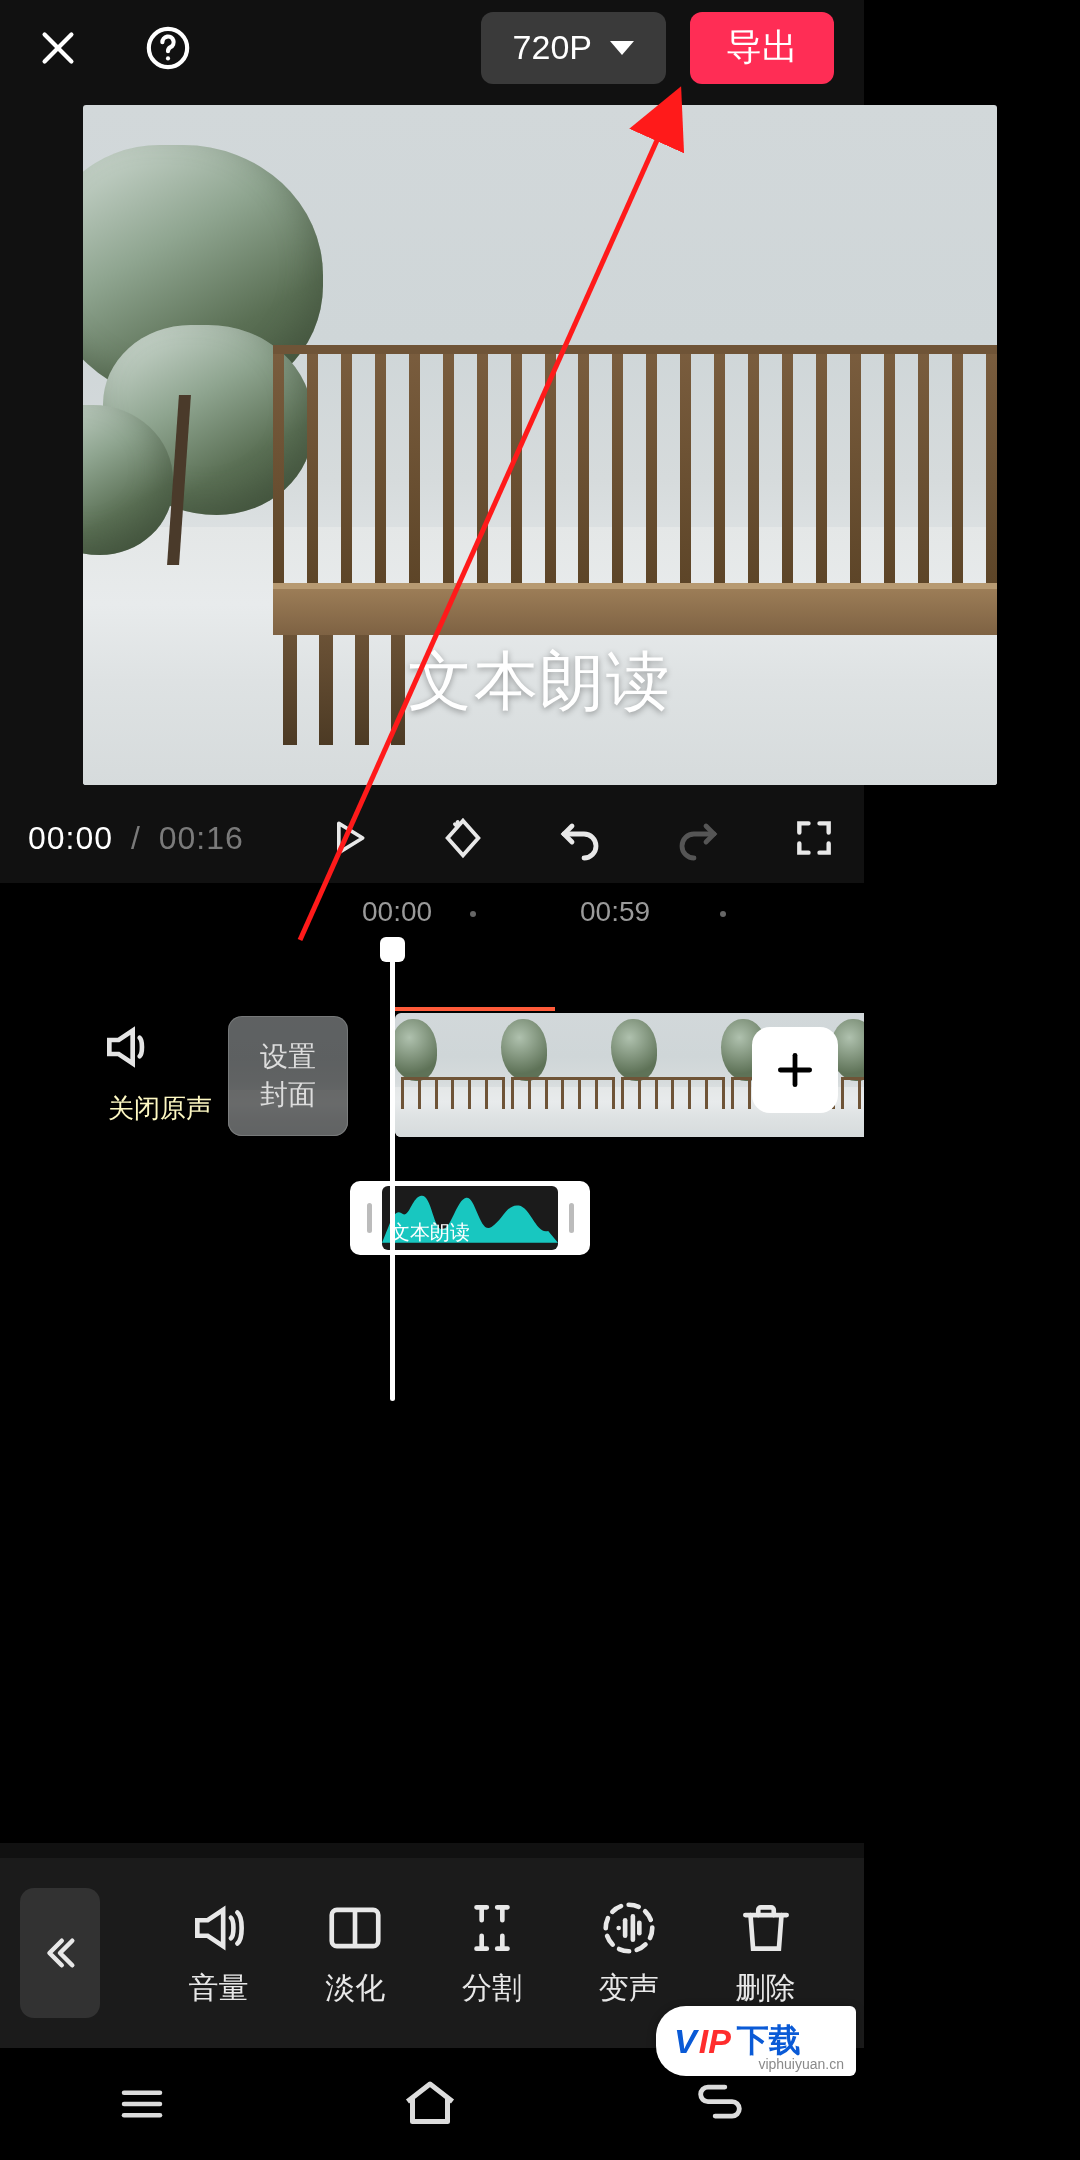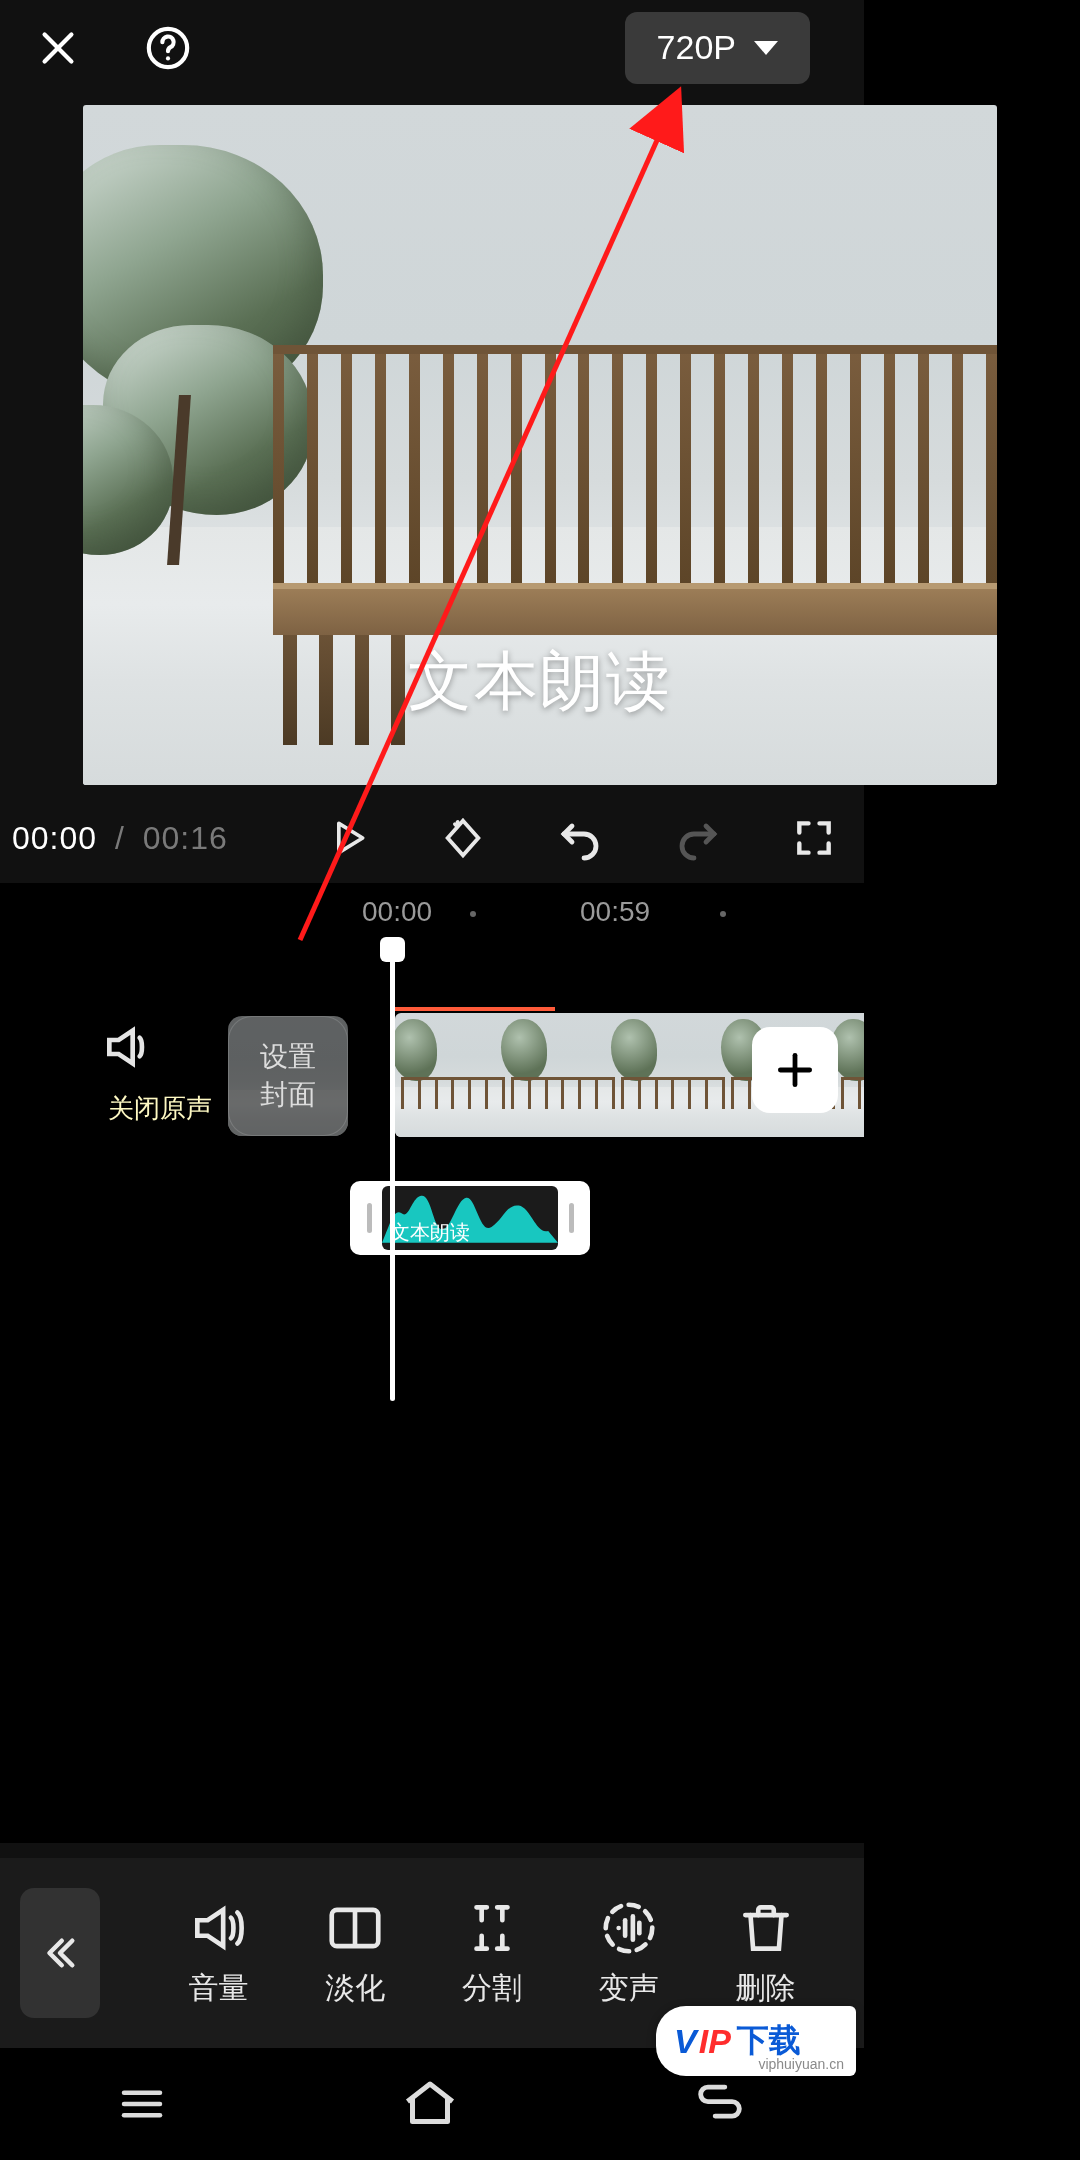--- a/index.html
+++ b/index.html
@@ -30,42 +30,42 @@
   .pier { position:absolute; left:190px; right:0; bottom:150px; height:230px; }
   .deck { position:absolute; left:0; right:0; bottom:0; height:52px; background:linear-gradient(180deg,#9c7d57 0%,#7e6243 100%); border-top:6px solid #b79a72; }
   .rail { position:absolute; left:0; right:0; top:-60px; height:64px; border-top:9px solid #6f5437; }
   .posts { position:absolute; left:0; right:0; bottom:52px; top:-56px; display:flex; justify-content:space-between; }
   .posts span{ width:11px; background:linear-gradient(180deg,#7a5d3e,#5d4528); }
   .piles { position:absolute; left:200px; width:140px; bottom:40px; height:110px; display:flex; gap:22px; }
   .piles span{ width:14px; background:linear-gradient(180deg,#6b5236,#4c3a24); }
   .caption { position:absolute; left:0; right:0; bottom:60px; text-align:center; font-size:64px; color:#fff; font-weight:500; text-shadow:0 2px 6px rgba(0,0,0,.35); letter-spacing:2px; }
 
   
-  .playrow { height:90px; display:flex; align-items:center; padding:0 28px 0 12px; background:#111; margin-top:8px; }
+  .playrow { height:90px; display:flex; align-items:center; padding:0 28px 0 28px; background:#111; margin-top:8px; }
   .time { font-size:32px; letter-spacing:1px; }
   .time .cur{ color:#fff; } .time .sep{ color:#7a7a7a; margin:0 8px;} .time .tot{ color:#7a7a7a; }
   .playrow .grow { flex:1; }
   .play-icons { display:flex; align-items:center; gap:70px; }
   .ctrl { color:#e8e8e8; }
   .ctrl.disabled { color:#555; }
 
   
   .timeline { position:relative; height:960px; background:#000; }
   .ruler { height:58px; display:flex; align-items:center; color:#9a9a9a; font-size:28px; position:relative; }
   .ruler .t0{ position:absolute; left:362px; } .ruler .dot1{ position:absolute; left:470px; top:28px; width:6px; height:6px; background:#666; border-radius:50%; }
   .ruler .t2{ position:absolute; left:580px; } .ruler .dot2{ position:absolute; left:720px; top:28px; width:6px; height:6px; background:#666; border-radius:50%; }
 
   .track-area { position:relative; }
   .playhead { position:absolute; left:390px; top:0; width:5px; height:460px; background:#fff; z-index:50; border-radius:3px; }
   .playhead::before { content:""; position:absolute; left:-10px; top:-4px; width:25px; height:25px; background:#fff; border-radius:6px; }
 
   .video-row { position:absolute; top:90px; left:0; right:0; height:170px; }
   .mute-col { position:absolute; left:100px; top:-12px; width:120px; text-align:center; }
   .mute-col .lbl{ display:block; font-size:26px; color:#fef9c3; margin-top:16px; }
-  .cover-tile { position:absolute; left:228px; top:-15px; width:120px; height:120px; background:#000; border-radius:24px; display:flex; flex-direction:column; align-items:center; justify-content:center; font-size:28px; color:#ddd; line-height:1.35; box-shadow:0 0 0 1px #2a2a2a inset; }
+  .cover-tile { position:absolute; left:228px; top:-15px; width:120px; height:120px; background:#000; border-radius:14px; display:flex; flex-direction:column; align-items:center; justify-content:center; font-size:28px; color:#ddd; line-height:1.35; box-shadow:0 0 0 1px #2a2a2a inset; }
   .cover-tile .bg{ position:absolute; inset:0; border-radius:14px; opacity:.45; overflow:hidden; }
   .cover-tile span{ position:relative; }
 
   .clip-strip { position:absolute; left:395px; right:0; top:-18px; height:124px; display:flex; border-radius:6px 0 0 6px; overflow:hidden; }
   .thumb { width:110px; height:124px; position:relative; flex:0 0 110px; }
   .thumb .sky{ inset:0; }
   .thumb .ground{ height:40%; }
   .thumb .mini-tree{ position:absolute; left:-4px; top:6px; width:46px; height:62px; background:radial-gradient(circle at 40% 30%,#afc1ae,#5e7257 70%); border-radius:55% 60% 50% 65%; }
   .thumb .mini-rail{ position:absolute; left:6px; right:0; bottom:28px; height:32px; border-top:3px solid #6f5437; display:flex; justify-content:space-between; }
   .thumb .mini-rail span{ width:3px; background:#6f5437; }
@@ -119,20 +119,23 @@
             <circle cx="12" cy="12" r="9.2"></circle>
             <path d="M9.3 9.2a2.7 2.7 0 1 1 3.9 2.4c-.9.5-1.2 1-1.2 1.9" stroke-linecap="round"></path>
             <circle cx="12" cy="17" r="1" fill="currentColor" stroke="none"></circle>
           </svg>
       </div>
     </div>
     <div class="spacer"></div>
     <div class="res-btn">
       <span>720P</span>
       <span class="tri"></span>
+    </div>
+    <div class="export-btn">
+      <span>导出</span>
     </div>
   </div>
 
   <div class="preview-wrap">
     <div class="preview">
       <div class="sky"></div>
       <div class="ground"></div>
       <div class="tree">
         <div class="blob b1"></div>
           <div class="blob b2"></div>

